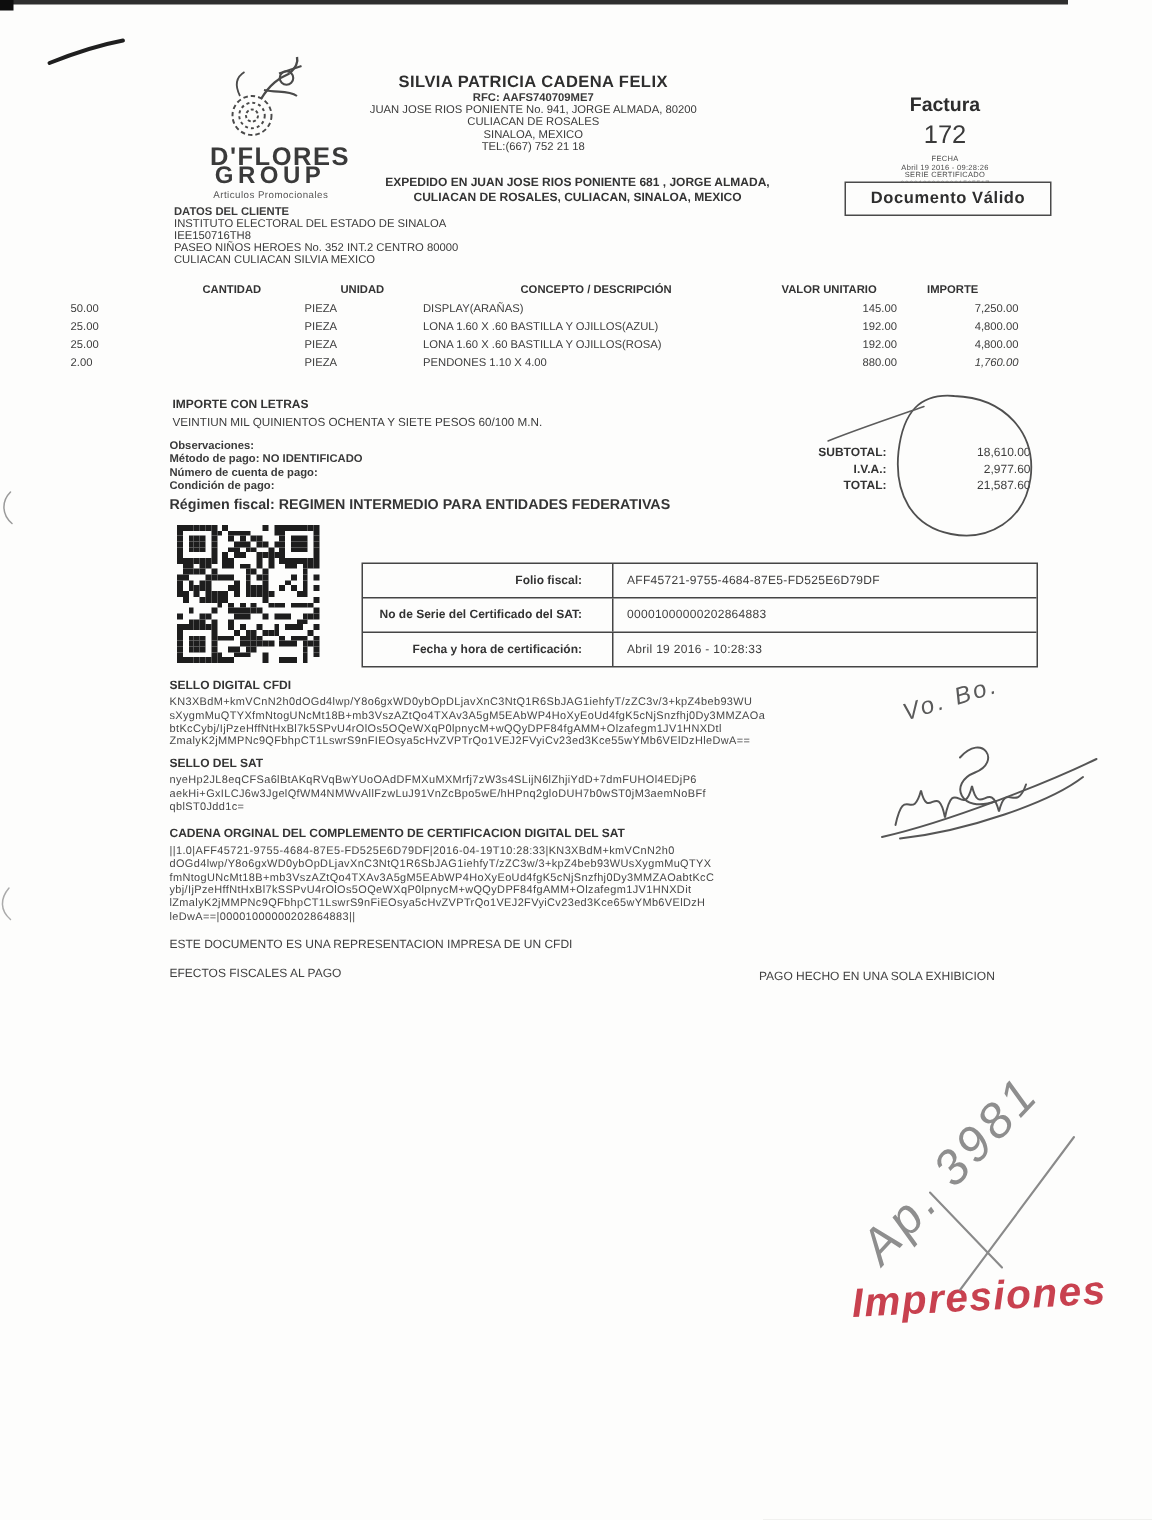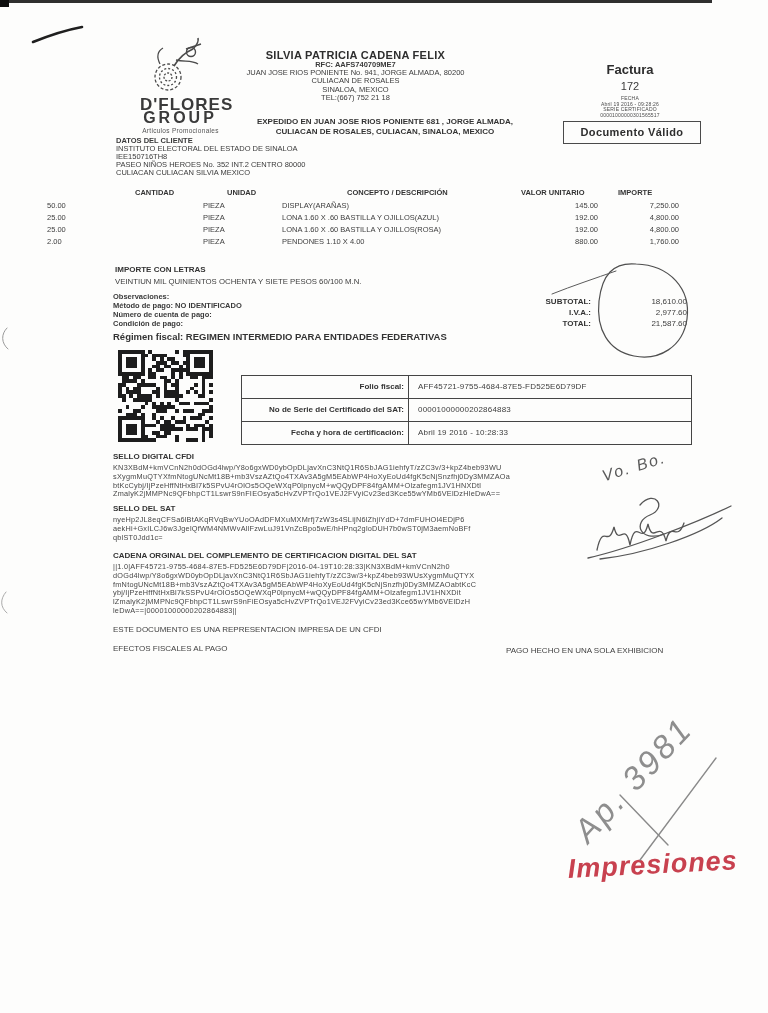--- a/index.html
+++ b/index.html
@@ -11,21 +11,21 @@
   .abs{position:absolute;}
   .t{position:absolute;white-space:nowrap;color:#3f3f3f;}
   .b{font-weight:bold;color:#343434;}
   .ctr{text-align:center;}
   
   .seller-name{font-size:11px;font-weight:bold;letter-spacing:.3px;color:#2e2e2e;}
   .seller-line{font-size:7.5px;line-height:8.2px;color:#3a3a3a;}
   .seller-rfc{font-weight:bold;}
   .expedido{font-size:8px;font-weight:bold;line-height:10px;color:#333;}
   .fact-title{font-size:13px;font-weight:bold;color:#2d2d2d;}
-  .fact-num{font-size:11px;color:#3a3a3a;}
+  .fact-num{font-size:17px;color:#3a3a3a;}
   .fact-tiny{font-size:5px;line-height:5.5px;color:#4a4a4a;letter-spacing:.2px;}
   .valid-box{
     position:absolute;left:563px;top:121px;width:136px;height:21px;
     border:1.4px solid #4a4a4a;background:#fdfdfc;
     font-size:11px;font-weight:bold;color:#2e2e2e;
     line-height:21px;text-align:center;letter-spacing:.4px;
   }
   
   .brand{font-weight:bold;color:#3a3a3a;letter-spacing:1px;font-family:"Liberation Sans",sans-serif;}
   .brand1{font-size:17px;}
@@ -38,21 +38,21 @@
   .td{font-size:7.5px;color:#3d3d3d;}
   .num-r{text-align:right;}
   
   .tot-lab{font-size:8px;font-weight:bold;color:#333;text-align:right;line-height:11px;}
   .tot-val{font-size:8px;color:#3d3d3d;text-align:right;line-height:11px;}
   
   #cert{position:absolute;left:241px;top:375px;width:449px;border:1px solid #454545;background:#fdfdfc;}
   .cert-row{display:flex;height:22px;border-bottom:1px solid #454545;}
   .cert-row:last-child{border-bottom:none;}
   .cert-lab{width:167px;border-right:1px solid #454545;font-size:8px;font-weight:bold;color:#333;
-    text-align:right;padding-right:4px;line-height:22px;box-sizing:border-box;}
+    text-align:right;padding-right:20px;line-height:22px;box-sizing:border-box;}
   .cert-val{flex:1;font-size:8px;color:#3d3d3d;padding-left:9px;line-height:22px;letter-spacing:.2px;}
   
   .sec-title{font-size:8px;font-weight:bold;color:#333;}
   .mono-line{font-size:7.3px;line-height:8.8px;color:#474747;letter-spacing:.25px;white-space:nowrap;}
   
   #qr{position:absolute;left:118px;top:350px;width:95px;height:92px;
       display:grid;grid-template-columns:repeat(25,1fr);grid-template-rows:repeat(25,1fr);}
   #qr .qq{background:#1d1d1d;}
   
   .hand{color:#5a5a5a;}
@@ -148,21 +148,21 @@
       <div class="t td" style="left:203px;top:225px;">PIEZA</div>
       <div class="t td" style="left:282px;top:225px;">LONA 1.60 X .60 BASTILLA Y OJILLOS(ROSA)</div>
       <div class="t td num-r" style="left:518px;top:225px;width:80px;">192.00</div>
       <div class="t td num-r" style="left:599px;top:225px;width:80px;">4,800.00</div>
     </div>
     <div>
       <div class="t td" style="left:47px;top:237px;">2.00</div>
       <div class="t td" style="left:203px;top:237px;">PIEZA</div>
       <div class="t td" style="left:282px;top:237px;">PENDONES 1.10 X 4.00</div>
       <div class="t td num-r" style="left:518px;top:237px;width:80px;">880.00</div>
-      <div class="t td num-r" style="left:599px;top:237px;width:80px;">1,760.00</div>
+      <div class="t td num-r" style="left:599px;top:237px;width:80px;font-style:italic;">1,760.00</div>
     </div>
   </div>
 
   <div class="t sec-title" style="left:115px;top:265px;">IMPORTE CON LETRAS</div>
   <div class="t td" style="left:115px;top:277px;font-size:7.8px;">VEINTIUN MIL QUINIENTOS OCHENTA Y SIETE PESOS 60/100 M.N.</div>
 
   <div class="abs" style="left:113px;top:292px;">
     <div class="cl b" style="line-height:9px;">Observaciones:</div>
     <div class="cl b" style="line-height:9px;">Método de pago: NO IDENTIFICADO</div>
     <div class="cl b" style="line-height:9px;">Número de cuenta de pago:</div>

